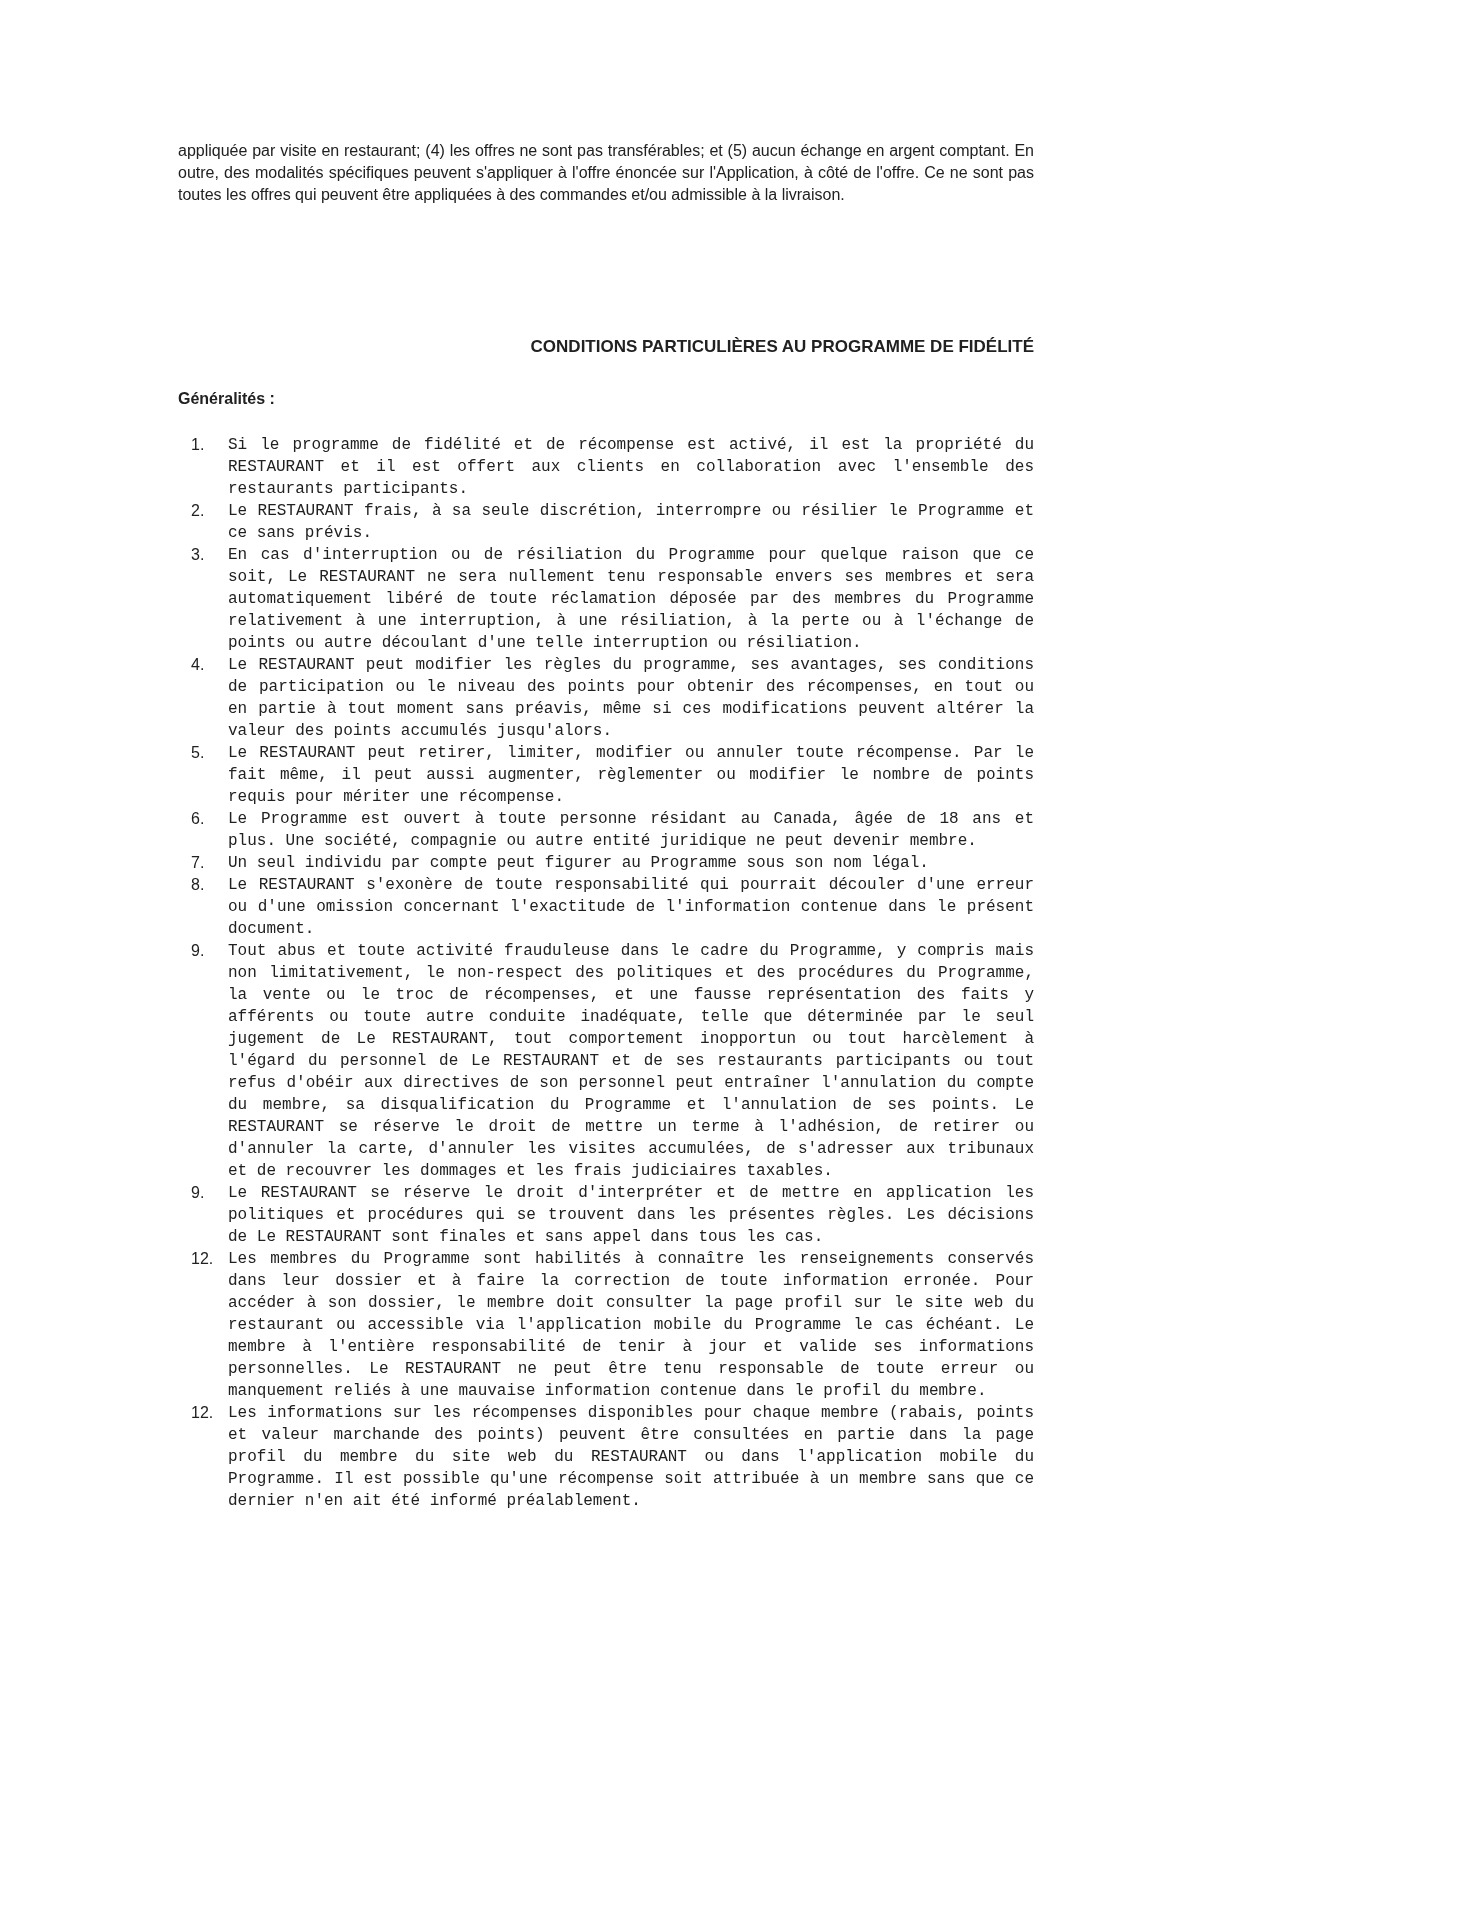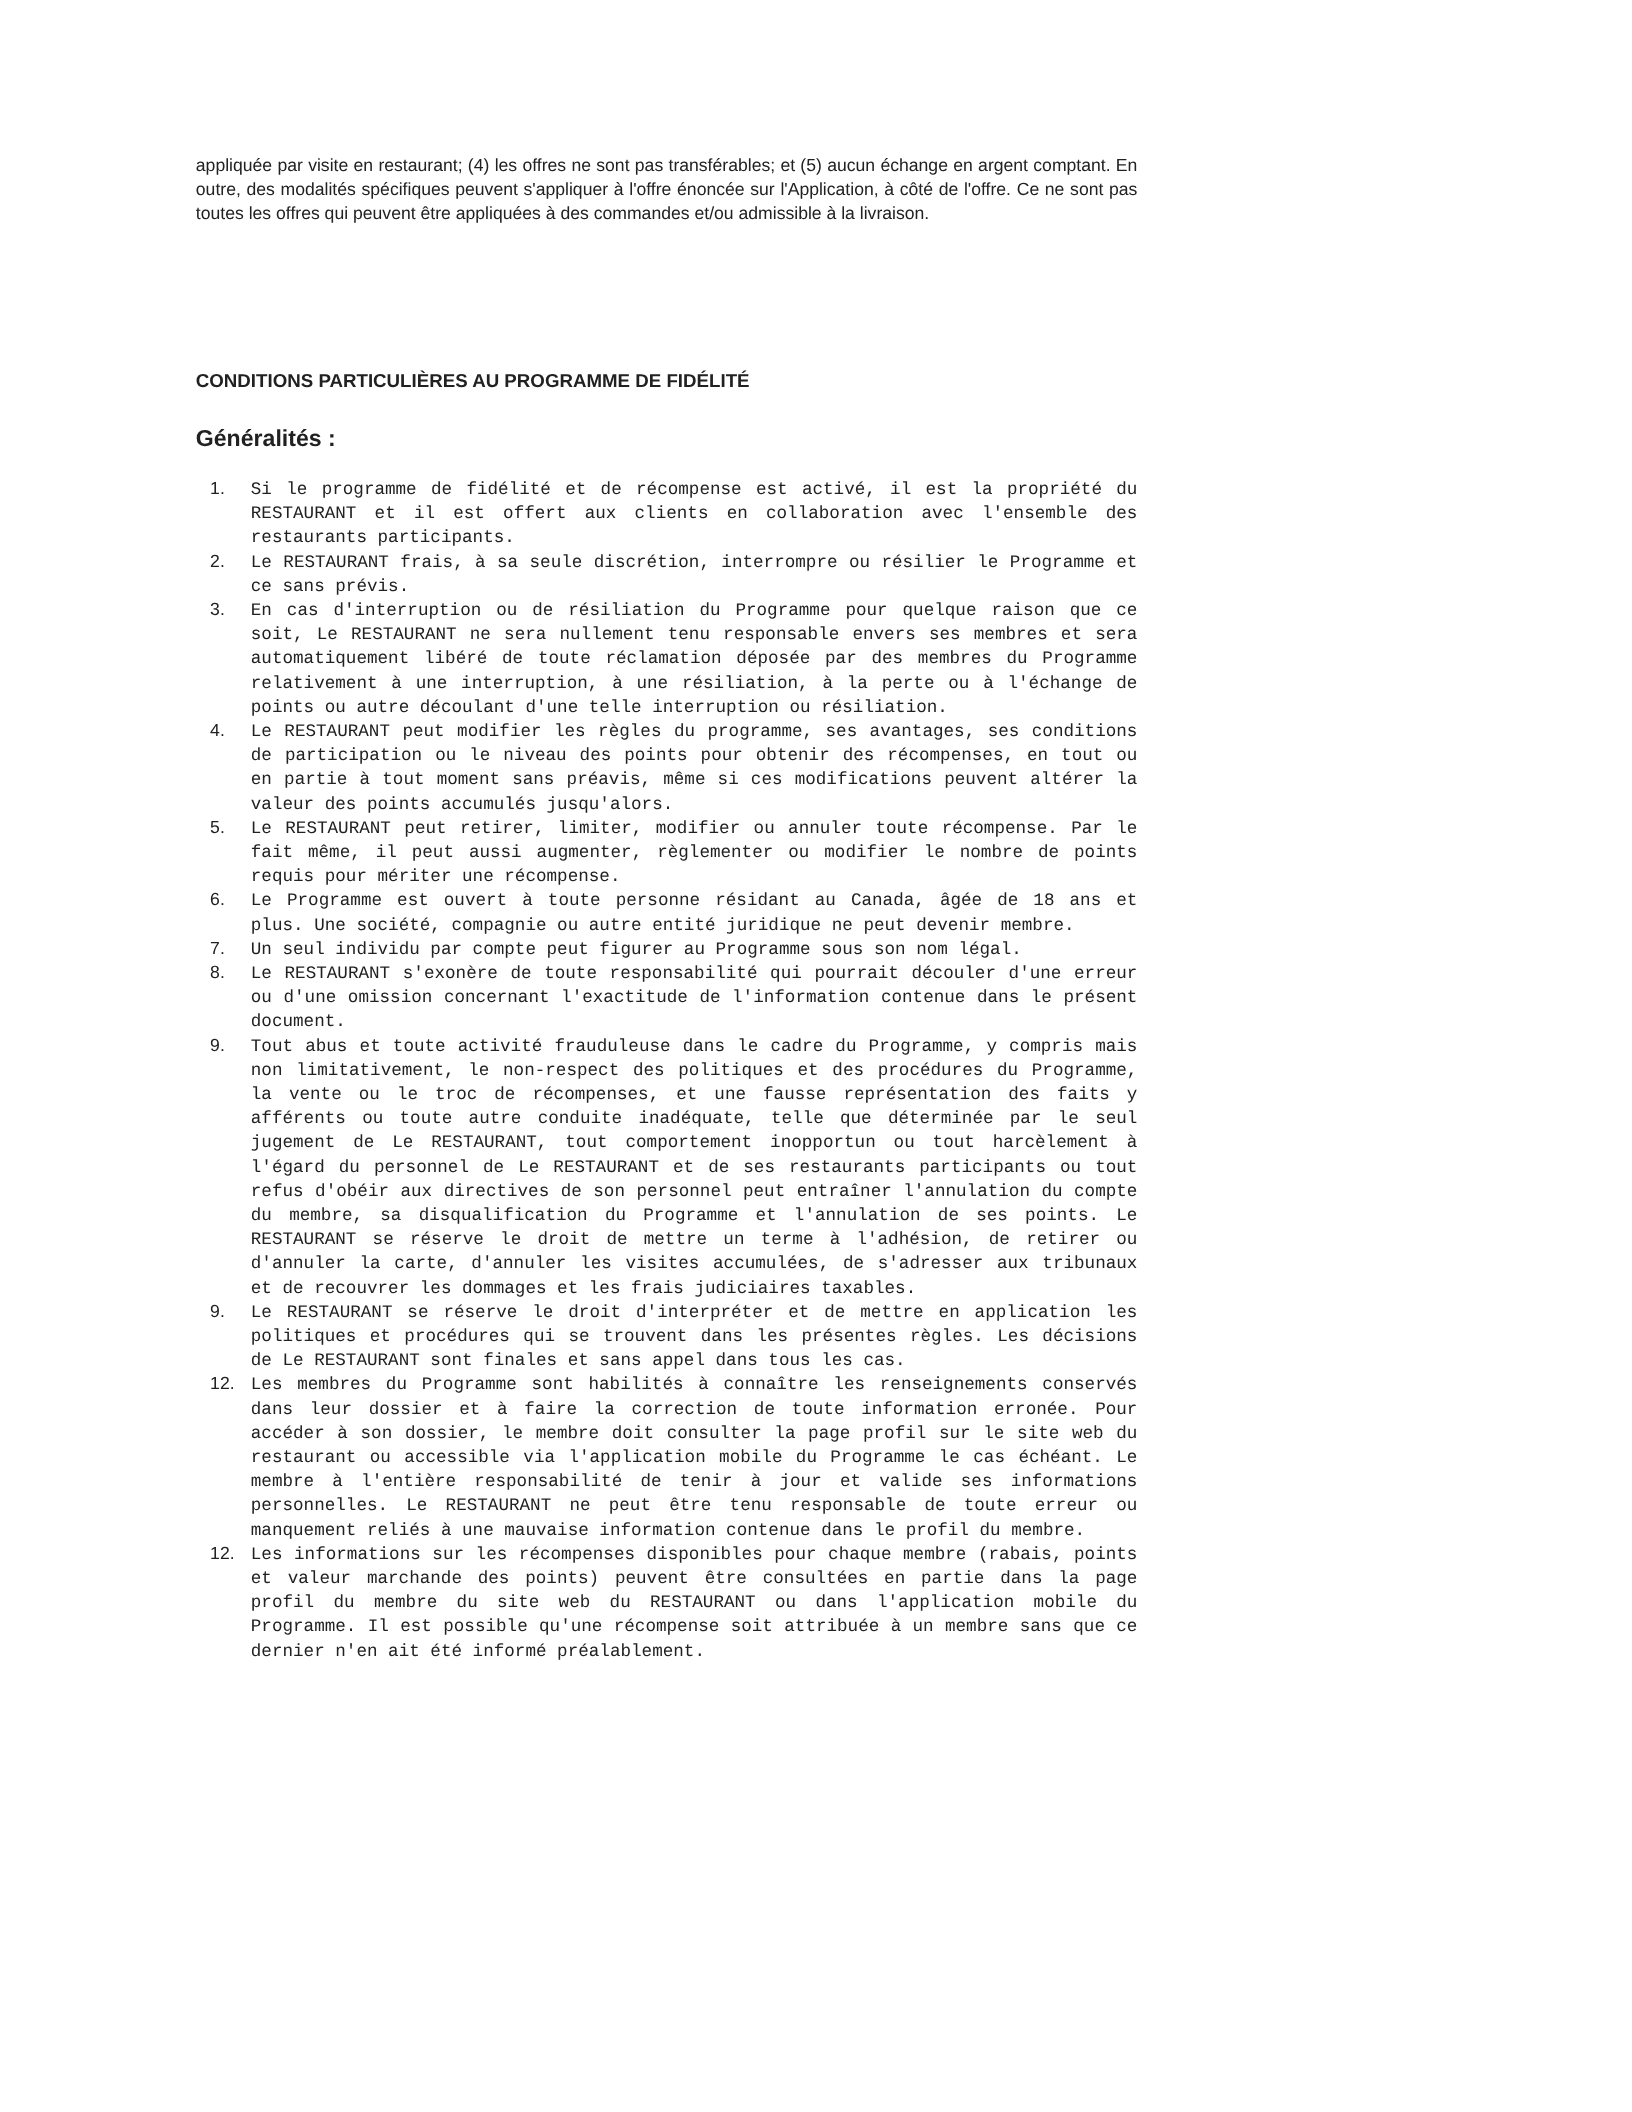--- a/index.html
+++ b/index.html
@@ -27,24 +27,25 @@
   }
   .intro-paragraph {
     margin: 0;
     text-align: justify;
   }
   .section-heading {
     margin: 130px 0 0 0;
     font-size: 17px;
     line-height: 22px;
     font-weight: 700;
+    text-align: right;
   }
   .subsection-heading {
     margin: 30px 0 0 0;
-    font-size: 21px;
+    font-size: 16px;
     line-height: 22px;
     font-weight: 700;
   }
   .terms-list {
     margin-top: 24px;
   }
   .term-item {
     display: flex;
     align-items: flex-start;
   }

